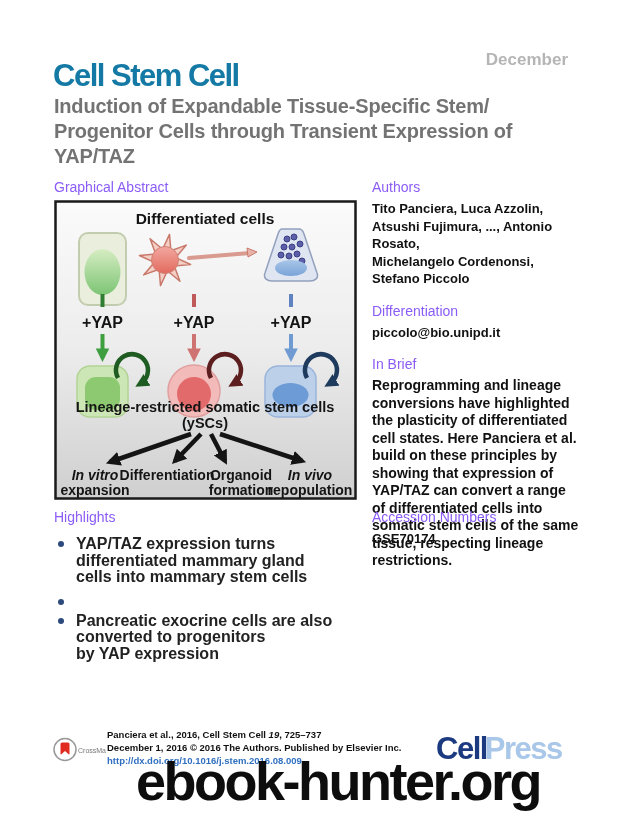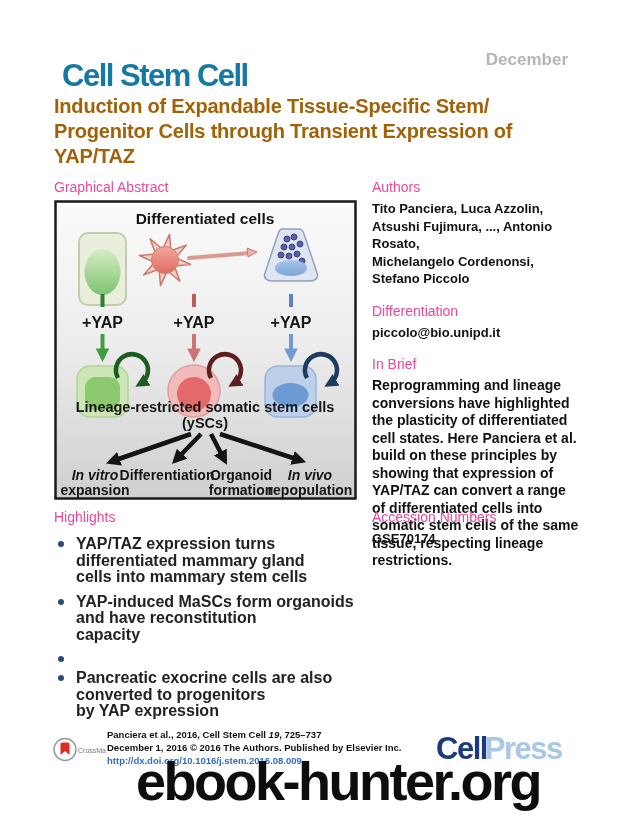--- a/index.html
+++ b/index.html
@@ -3,28 +3,28 @@
 <meta charset="utf-8">
 <style>
   html,body{margin:0;padding:0;}
   body{
     width:628px;height:816px;position:relative;background:#ffffff;
     font-family:"Liberation Sans", sans-serif;overflow:hidden;color:#1a1a1a;
   }
   .abs{position:absolute;}
 
   
-  .journal-logo{left:53px;top:58px;font-size:31px;font-weight:bold;color:#147aa5;letter-spacing:-1.5px;margin-left:9px;}
+  .journal-logo{left:53px;top:58px;font-size:31px;font-weight:bold;color:#147aa5;letter-spacing:-1.5px;}
   .article-label{right:60px;top:50px;font-size:17px;font-weight:bold;color:#b5b5b5;}
 
   
-  .paper-title{left:54px;top:94px;width:535px;font-size:20px;font-weight:bold;line-height:25px;color:#a16207;letter-spacing:-0.2px;}
-
-  
-  .sec-heading{font-size:14px;color:#ec4899;font-weight:400;margin:0;}
+  .paper-title{left:54px;top:94px;width:535px;font-size:20px;font-weight:bold;line-height:25px;color:#737373;letter-spacing:-0.2px;}
+
+  
+  .sec-heading{font-size:14px;color:#8b5cf6;font-weight:400;margin:0;}
 
   
   .ga-heading{left:54px;top:179px;}
   .figure-wrap{left:54px;top:200px;width:303px;height:372px;}
   .fig text{font-family:"Liberation Sans", sans-serif;font-weight:bold;fill:#141414;}
 
   
   .right-col{left:372px;top:179px;width:208px;}
   .rc-block{margin-bottom:15px;}
   .rc-heading{margin-bottom:5px;}
@@ -207,24 +207,20 @@
 
 <div class="abs highlights">
   <div class="sec-heading">Highlights</div>
   <div class="hl-items">
     <div class="hl-item">
       <span class="hl-dot"></span>
       <span class="hl-text"><span>YAP/TAZ expression turns differentiated mammary gland</span><br><span>cells into mammary stem cells</span></span>
     </div>
     <div class="hl-item">
       <span class="hl-dot"></span>
-      <span class="hl-text"><span>YAP-induced MaSCs form organoids and have reconstitution</span><br><span>capacity</span></span>
-    </div>
-    <div class="hl-item">
-      <span class="hl-dot"></span>
     </div>
     <div class="hl-item">
       <span class="hl-dot"></span>
       <span class="hl-text"><span>Pancreatic exocrine cells are also converted to progenitors</span><br><span>by YAP expression</span></span>
     </div>
   </div>
 </div>
 
 <div class="abs accession">
   <div class="sec-heading rc-heading">Accession Numbers</div>

